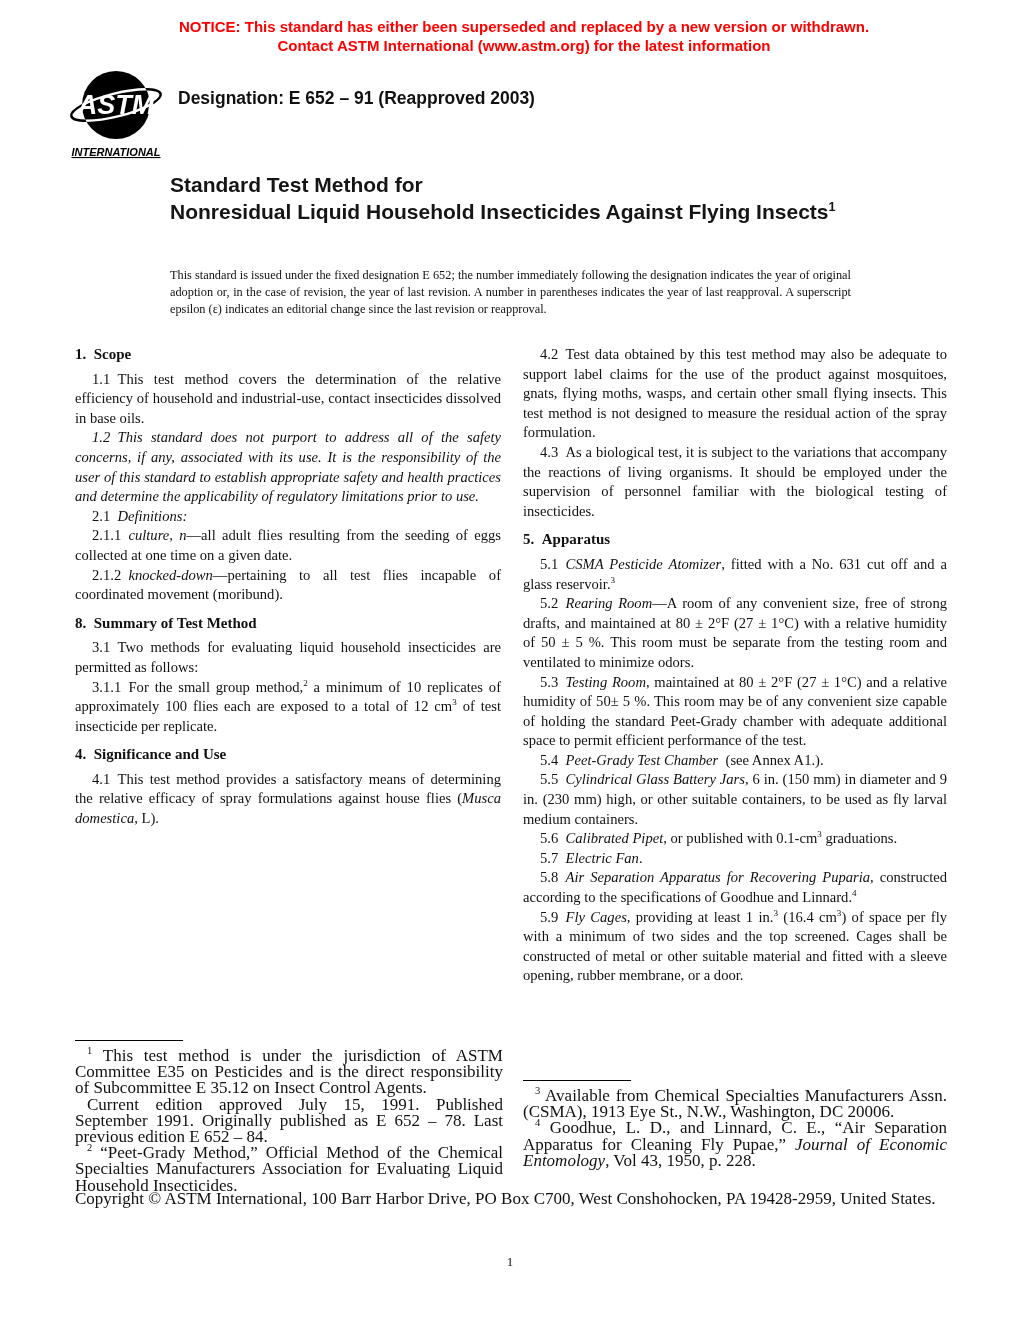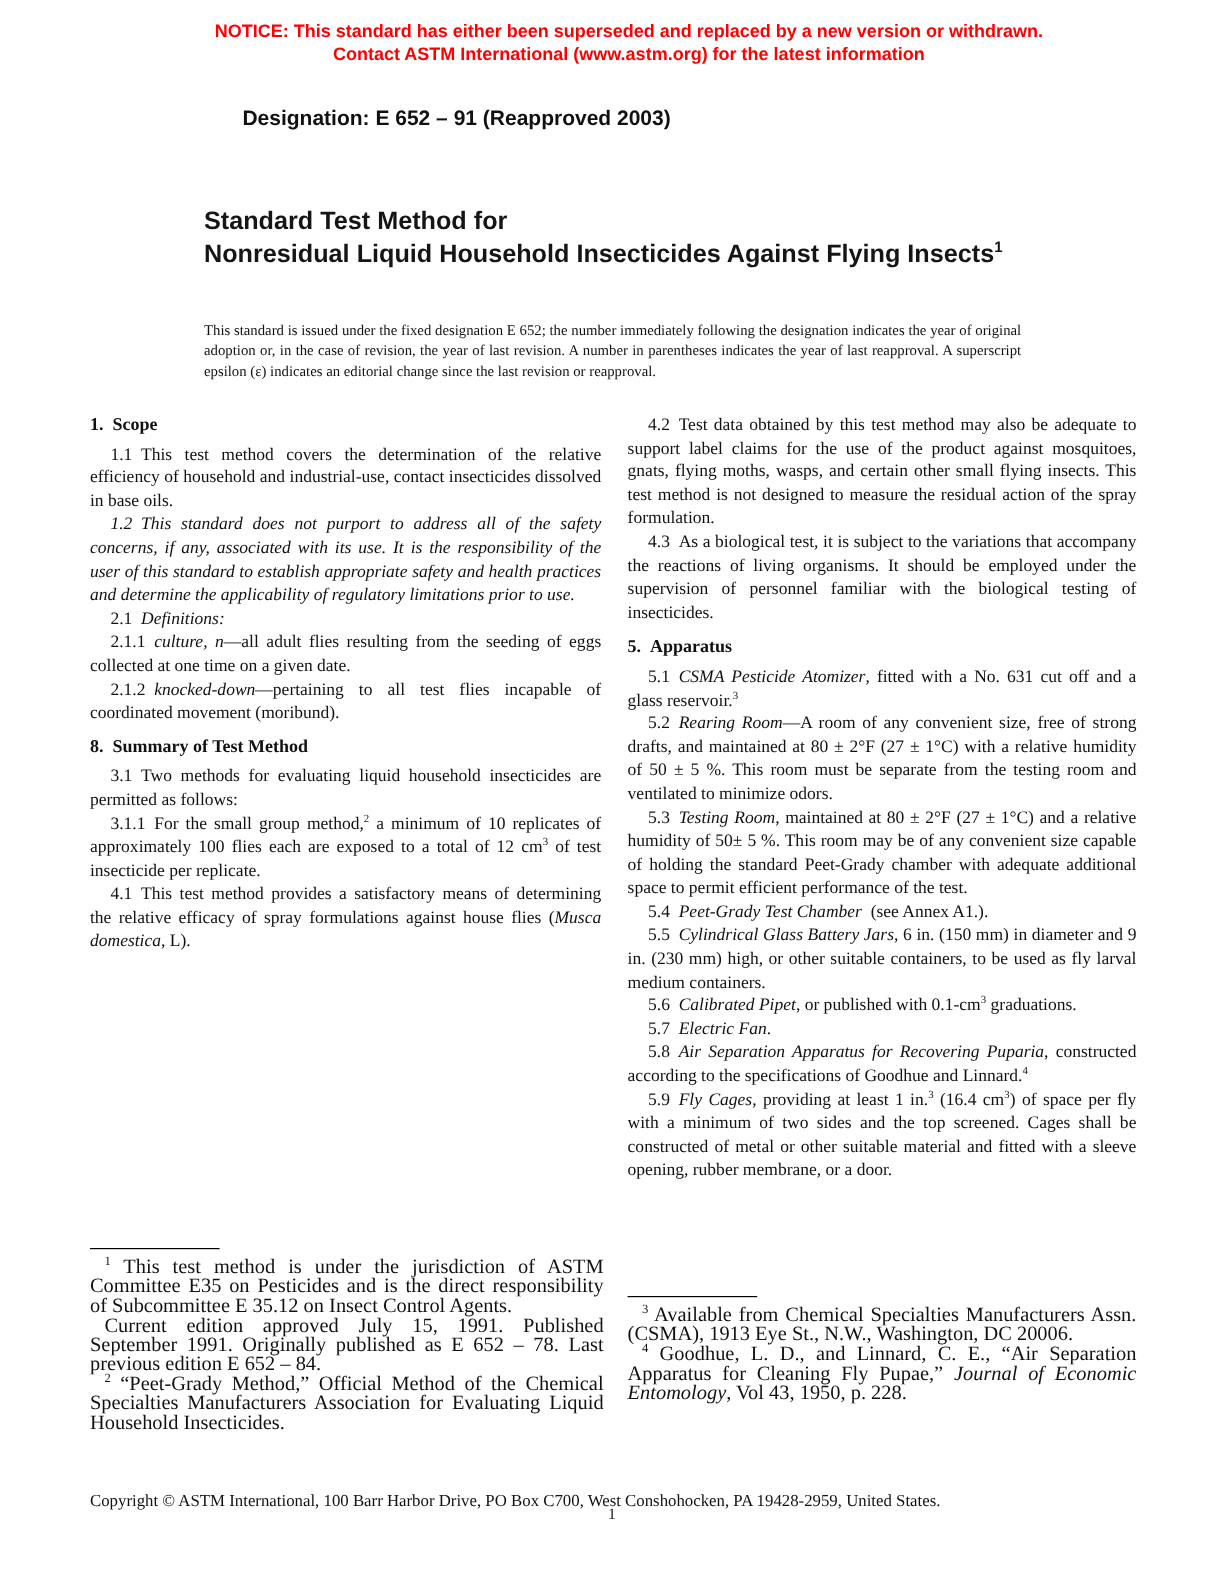--- a/index.html
+++ b/index.html
@@ -9,21 +9,21 @@
     font-family:"Liberation Serif", serif; color:#111; overflow:hidden;
   }
   .notice {
     position:absolute; top:18px; left:0; width:100%; text-align:center;
     font-family:"Liberation Sans", sans-serif; font-weight:bold;
     font-size:15px; line-height:18.5px; color:#f00;padding-left:28px;
   }
   .logo { position:absolute; left:68px; top:68px; }
   .designation {
     position:absolute; left:178px; top:88px;
-    font-family:"Liberation Sans", sans-serif; font-weight:bold; font-size:17.5px;margin-left:24px;
+    font-family:"Liberation Sans", sans-serif; font-weight:bold; font-size:17.5px;
   }
   .title-block {
     position:absolute; left:170px; top:171px; width:676px;
     font-family:"Liberation Sans", sans-serif; font-weight:bold;
     font-size:21px; line-height:27px; color:#151515;
   }
   .title-block sup { font-size:0.6em; }
   .issuing {
     position:absolute; left:170px; top:267px; width:681px;
     font-size:12.3px; line-height:16.8px; text-align:justify;
@@ -34,53 +34,70 @@
   .para { margin:0; text-indent:17px; }
   .sec-heading { font-weight:bold; font-size:15px; margin:9px 0 5px 0; }
   .col .sec-heading:first-child { margin-top:0; }
   .it { font-style:italic; }
   sup { font-size:0.62em; vertical-align:super; line-height:0; }
   .fns { position:absolute; font-size:17px; line-height:16.2px; text-align:justify; }
   .fns-left  { left:75px;  top:1040px; width:428px; }
   .fns-right { left:523px; top:1080px; width:424px; }
   .fn-rule { width:108px; border-top:1.5px solid #000; margin-bottom:7px; }
   .fns .para { text-indent:12px; }
-  .copyright { position:absolute; left:75px; top:1244px; font-size:14px; }
+  .copyright { position:absolute; left:75px; top:1189px; font-size:17px; }
   .page-number { position:absolute; left:0; top:1254px; width:100%; text-align:center; font-size:13px; }
 </style>
 </head>
 <body>
 
 <div class="page">
 
   <div class="notice">
     <div>NOTICE: This standard has either been superseded and replaced by a new version or withdrawn.</div>
     <div>Contact ASTM International (www.astm.org) for the latest information</div>
   </div>
 
+  <div class="logo">
+    <svg width="96" height="94" viewBox="0 0 96 94">
+      <ellipse cx="48" cy="37" rx="46" ry="11.5" fill="none" stroke="#000" stroke-width="2.5" transform="rotate(-14 48 37)"></ellipse>
+      <circle cx="48" cy="37" r="34" fill="#000"></circle>
+      <g clip-path="url(#logoclip)">
+        <ellipse cx="48" cy="37" rx="46" ry="11.5" fill="none" stroke="#fff" stroke-width="2.5" transform="rotate(-14 48 37)"></ellipse>
+      </g>
+      <defs>
+          <clipPath id="logoclip">
+            <circle cx="48" cy="37" r="34"></circle>
+          </clipPath>
+        </defs>
+      <text x="48" y="46" text-anchor="middle" font-family="Liberation Sans, sans-serif" font-weight="bold" font-style="italic" font-size="27" fill="#fff">ASTM</text>
+      <text x="48" y="88" text-anchor="middle" font-family="Liberation Sans, sans-serif" font-weight="bold" font-style="italic" font-size="11" fill="#000" text-decoration="underline">INTERNATIONAL</text>
+    </svg>
+  </div>
 
   <div class="designation">Designation: E 652 – 91 (Reapproved 2003)</div>
 
   <div class="title-block">
     <div>Standard Test Method for</div>
     <div><span>Nonresidual Liquid Household Insecticides Against Flying Insects</span><sup>1</sup></div>
   </div>
 
   <div class="issuing">This standard is issued under the fixed designation E 652; the number immediately following the designation indicates the year of original adoption or, in the case of revision, the year of last revision. A number in parentheses indicates the year of last reapproval. A superscript epsilon (ε) indicates an editorial change since the last revision or reapproval.</div>
 
   <div class="col col-left">
       <div class="sec-heading"><span>1. Scope</span></div>
       <p class="para"><span>1.1 This test method covers the determination of the relative efficiency of household and industrial-use, contact insecticides dissolved in base oils.</span></p>
       <p class="para"><span class="it">1.2 This standard does not purport to address all of the safety concerns, if any, associated with its use. It is the responsibility of the user of this standard to establish appropriate safety and health practices and determine the applicability of regulatory limitations prior to use.</span></p>
       <p class="para"><span>2.1 </span><span class="it">Definitions:</span></p>
       <p class="para"><span>2.1.1 </span><span class="it">culture, n</span><span>—all adult flies resulting from the seeding of eggs collected at one time on a given date.</span></p>
       <p class="para"><span>2.1.2 </span><span class="it">knocked-down</span><span>—pertaining to all test flies incapable of coordinated movement (moribund).</span></p>
       <div class="sec-heading"><span>8. Summary of Test Method</span></div>
       <p class="para"><span>3.1 Two methods for evaluating liquid household insecticides are permitted as follows:</span></p>
       <p class="para"><span>3.1.1 For the small group method,</span><sup>2</sup><span> a minimum of 10 replicates of approximately 100 flies each are exposed to a total of 12 cm</span><sup>3</sup><span> of test insecticide per replicate.</span></p>
+      <div class="sec-heading"><span>4. Significance and Use</span></div>
       <p class="para"><span>4.1 This test method provides a satisfactory means of determining the relative efficacy of spray formulations against house flies (</span><span class="it">Musca domestica</span><span>, L).</span></p>
     </div>
   <div class="col col-right">
       <p class="para"><span>4.2 Test data obtained by this test method may also be adequate to support label claims for the use of the product against mosquitoes, gnats, flying moths, wasps, and certain other small flying insects. This test method is not designed to measure the residual action of the spray formulation.</span></p>
       <p class="para"><span>4.3 As a biological test, it is subject to the variations that accompany the reactions of living organisms. It should be employed under the supervision of personnel familiar with the biological testing of insecticides.</span></p>
       <div class="sec-heading"><span>5. Apparatus</span></div>
       <p class="para"><span>5.1 </span><span class="it">CSMA Pesticide Atomizer</span><span>, fitted with a No. 631 cut off and a glass reservoir.</span><sup>3</sup></p>
       <p class="para"><span>5.2 </span><span class="it">Rearing Room</span><span>—A room of any convenient size, free of strong drafts, and maintained at 80 ± 2°F (27 ± 1°C) with a relative humidity of 50 ± 5 %. This room must be separate from the testing room and ventilated to minimize odors.</span></p>
       <p class="para"><span>5.3 </span><span class="it">Testing Room</span><span>, maintained at 80 ± 2°F (27 ± 1°C) and a relative humidity of 50± 5 %. This room may be of any convenient size capable of holding the standard Peet-Grady chamber with adequate additional space to permit efficient performance of the test.</span></p>
       <p class="para"><span>5.4 </span><span class="it">Peet-Grady Test Chamber</span><span> (see Annex A1.).</span></p>

